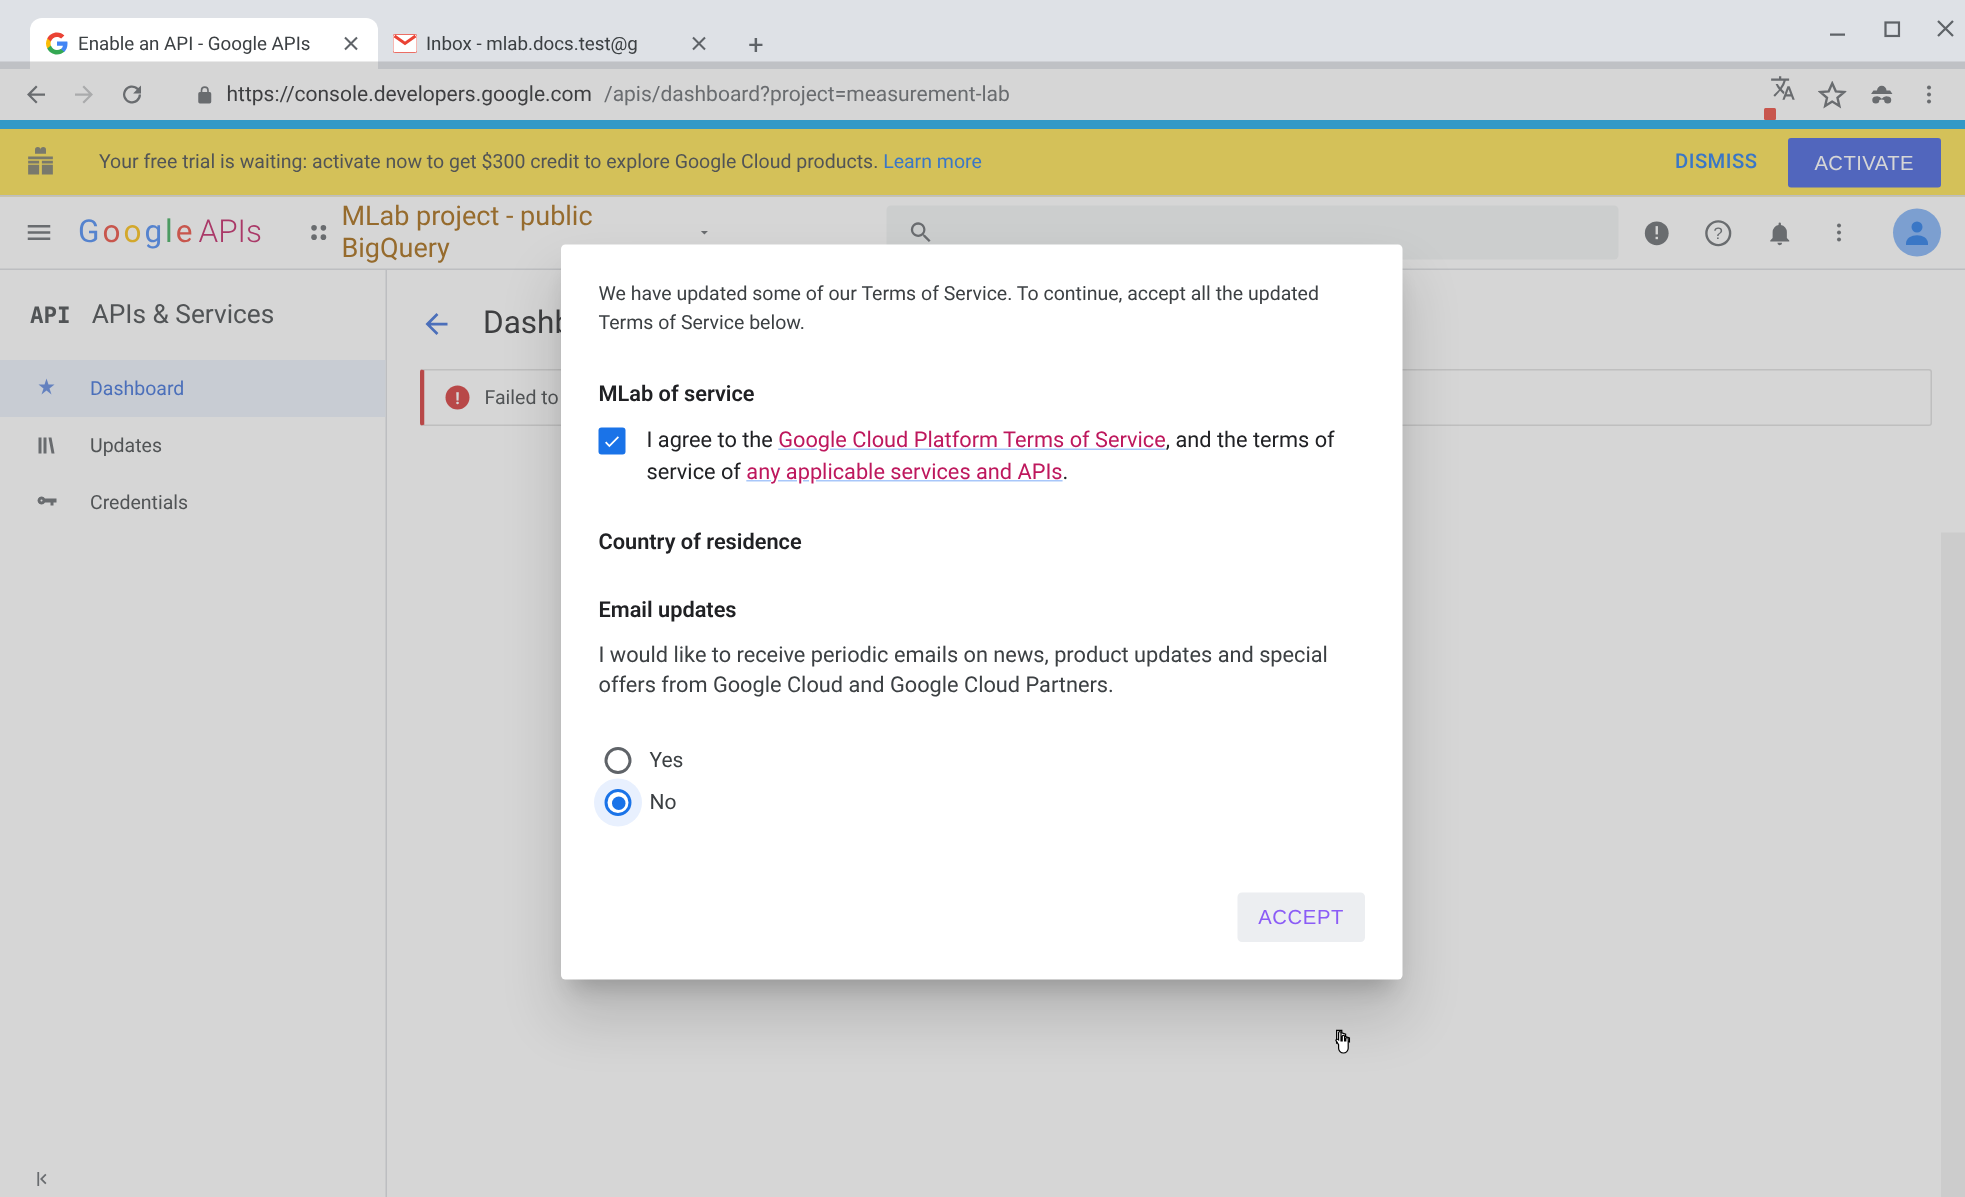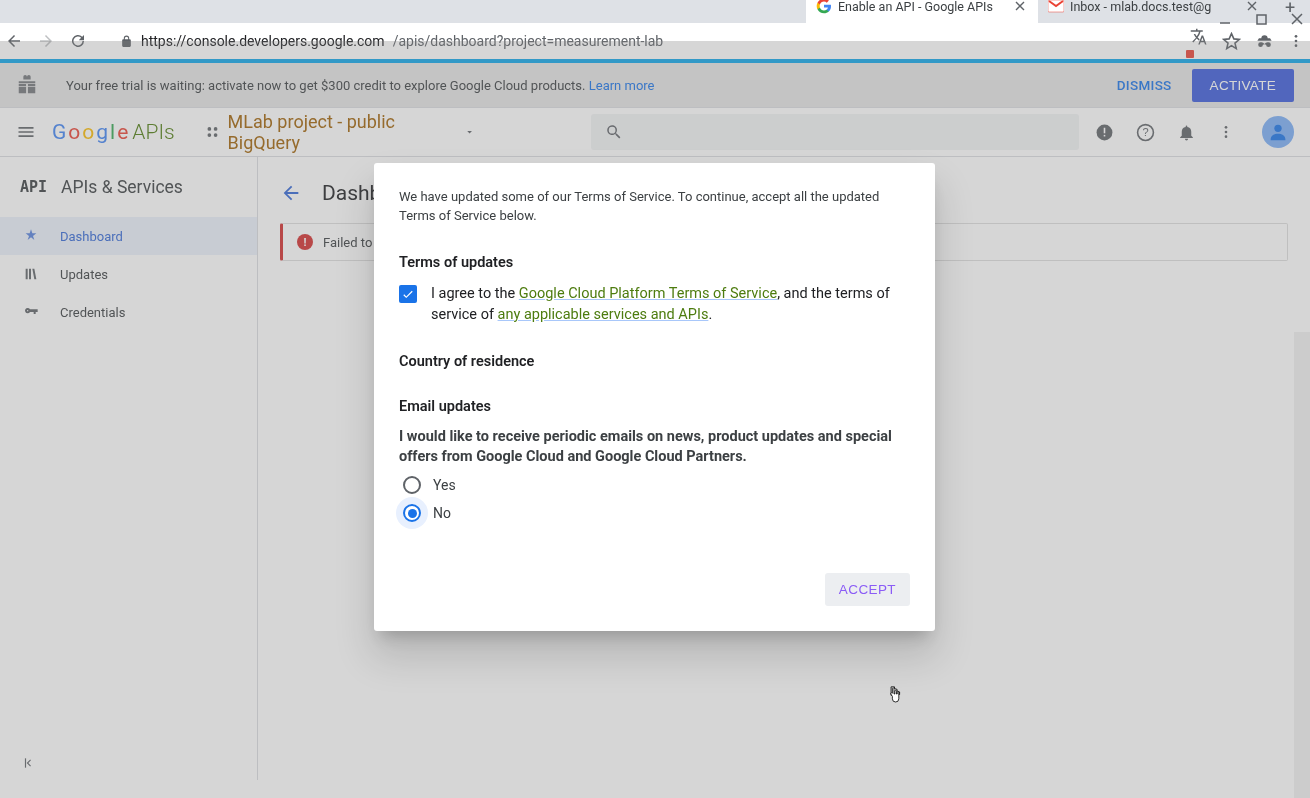--- a/index.html
+++ b/index.html
@@ -1,49 +1,49 @@
 <!DOCTYPE html>
 <html><head>
 <meta charset="utf-8">
 <style>
 * { box-sizing: border-box; margin: 0; padding: 0; }
 body { font-family: Roboto, Arial, sans-serif; background: #fff; width: 1310px; height: 798px; overflow: hidden; position: relative; }
 
 
-.browser-chrome { background: #dee1e6; height: 23px; display: flex; align-items: flex-end; padding-left: 8px; justify-content: flex-end; }
+.browser-chrome { background: #dee1e6; height: 46px; display: flex; align-items: flex-end; padding-left: 20px; }
 .tab { display: flex; align-items: center; height: 34px; padding: 0 10px; font-size: 12.5px; color: #3c4043; min-width: 232px; max-width: 232px; gap: 6px; position: relative; border-radius: 8px 8px 0 0; }
 .tab.active { background: #fff; }
 .tab-favicon { width: 16px; height: 16px; display: flex; align-items: center; justify-content: center; flex-shrink: 0; }
 .tab-title { flex: 1; white-space: nowrap; overflow: hidden; text-overflow: ellipsis; }
 .tab-close { width: 16px; height: 16px; display: flex; align-items: center; justify-content: center; color: #5f6368; }
 .tab-add { width: 28px; height: 28px; display: flex; align-items: center; justify-content: center; margin: 2px 6px; color: #5f6368; font-size: 18px; }
 .window-controls { position: absolute; right: 6px; top: 12px; display: flex; gap: 22px; color: #5f6368; }
 .win-btn { width: 14px; height: 14px; display: flex; align-items: center; justify-content: center; }
 
-.toolbar { background: #fff; height: 40px; display: flex; align-items: center; padding: 0 0; border-bottom: 4px solid #0ea5e9; gap: 4px; }
+.toolbar { background: #fff; height: 40px; display: flex; align-items: center; padding: 0 10px; border-bottom: 6px solid #0ea5e9; gap: 4px; }
 .nav-icon { width: 28px; height: 28px; display: flex; align-items: center; justify-content: center; color: #5f6368; border-radius: 50%; }
 .nav-icon.dis { opacity: .4; }
 .addr { flex: 1; display: flex; align-items: center; background: #f1f3f4; border-radius: 16px; height: 30px; padding: 0 14px; gap: 8px; font-size: 14px; color: #202124; margin: 0 12px 0 10px; background: #fff; }
 .addr .lock { color: #5f6368; font-size: 13px; }
 .addr .path { color: #5f6368; }
 .toolbar-right { display: flex; align-items: center; gap: 14px; padding-right: 6px; color: #5f6368; }
 
 
-.promo { background: #e5e5e5; height: 45px; display: flex; align-items: center; padding: 0 16px; border-bottom: 1px solid #dadce0; font-size: 13px; color: #3c4043; }
+.promo { background: #fde047; height: 45px; display: flex; align-items: center; padding: 0 16px; border-bottom: 1px solid #dadce0; font-size: 13px; color: #3c4043; }
 .promo .gift { width: 24px; margin-right: 26px; color: #5f6368; }
 .promo a { color: #1a73e8; text-decoration: none; }
 .promo-right { margin-left: auto; display: flex; align-items: center; gap: 20px; }
 .dismiss { color: #1a73e8; font-size: 13.5px; font-weight: 500; letter-spacing: .3px; }
 .activate { background: #3b5bdb; color: #fff; border: none; padding: 9px 18px; font-size: 13.5px; font-weight: 500; letter-spacing: .3px; border-radius: 2px; }
 
 
 .appbar { height: 49px; display: flex; align-items: center; padding: 0 16px; border-bottom: 1px solid #dadce0; gap: 16px; }
 .menu-btn { color: #5f6368; }
 .logo { font-size: 21px; font-weight: 400; display: flex; align-items: center; gap: 2px; }
-.logo .apis { color: #4d7c0f; font-weight: 300; margin-left: 2px; }
+.logo .apis { color: #be185d; font-weight: 300; margin-left: 2px; }
 .project-chip { display: flex; align-items: center; gap: 8px; color: #a16207; font-size: 18px; margin-left: 14px; }
 .search-box { background: #f1f3f4; height: 36px; flex: 0 0 488px; margin-left: 100px; border-radius: 3px; display: flex; align-items: center; padding: 0 14px; color: #5f6368; }
 .appbar-right { margin-left: auto; display: flex; align-items: center; gap: 22px; color: #5f6368; }
 .avatar { width: 32px; height: 32px; border-radius: 50%; background: #7baff7; display: flex; align-items: center; justify-content: center; margin-left: 6px; }
 
 
 .body-area { display: flex; height: 623px; position: relative; }
 .sidebar { width: 258px; border-right: 1px solid #dadce0; display: flex; flex-direction: column; position: relative; }
 .sidebar-header { display: flex; align-items: center; gap: 14px; padding: 20px 20px; font-size: 17.5px; color: #3c4043; }
 .side-item { display: flex; align-items: center; gap: 20px; padding: 11px 22px; font-size: 13px; color: #3c4043; }
@@ -56,23 +56,23 @@
 .error-bar { border-left: 3px solid #d32f2f; background: #fff; border: 1px solid #ddd; border-left: 3px solid #d32f2f; padding: 10px 14px; display: flex; align-items: center; gap: 10px; font-size: 13px; color: #3c4043; border-radius: 2px; }
 .error-bar .err-ic { color: #d32f2f; width: 16px; height: 16px; display: flex; align-items: center; justify-content: center; border-radius: 50%; background: #d32f2f; color: #fff; font-size: 11px; font-weight: bold; }
 .dim { position: absolute; top: 41px; left: 0; right: 0; bottom: 0; background: rgba(128,128,128,.32); }
 
 .modal { position: absolute; left: 374px; top: 163px; width: 561px; background: #fff; border-radius: 3px; box-shadow: 0 11px 15px -7px rgba(0,0,0,.2),0 24px 38px 3px rgba(0,0,0,.14); padding: 25px; color: #202124; }
 .modal h2 { font-size: 19.5px; font-weight: 500; margin-bottom: 14px; }
 .modal .intro { font-size: 13px; color: #3c4043; line-height: 1.45; }
 .modal h3 { font-size: 14.5px; font-weight: 600; margin-top: 28px; margin-bottom: 12px; color: #202124; }
 .agree-row { display: flex; gap: 14px; align-items: flex-start; font-size: 14.5px; line-height: 1.45; }
 .checkbox { width: 18px; height: 18px; background: #1a73e8; border-radius: 2px; display: flex; align-items: center; justify-content: center; flex-shrink: 0; margin-top: 2px; }
-.modal a { color: #4d7c0f; text-decoration: underline; text-decoration-color: #a8c7fa; text-align: center; }
+.modal a { color: #be185d; text-decoration: underline; text-decoration-color: #a8c7fa; text-align: center; }
 .select { border: 1px solid #dadce0; border-radius: 4px; height: 36px; display: flex; align-items: center; justify-content: space-between; padding: 0 12px; font-size: 13.5px; color: #3c4043; }
-.emails-p { font-size: 14.5px; color: #3c4043; line-height: 1.4; margin-bottom: 4px; font-weight: bold; }
+.emails-p { font-size: 14.5px; color: #3c4043; line-height: 1.4; margin-bottom: 26px; }
 .radio-row { display: flex; align-items: center; gap: 12px; font-size: 14px; color: #3c4043; padding: 5px 2px; margin-left: 2px; }
 .radio { width: 18px; height: 18px; border: 2px solid #5f6368; border-radius: 50%; display: flex; align-items: center; justify-content: center; }
 .radio.sel { border-color: #1a73e8; box-shadow: 0 0 0 7px #e8f0fe; }
 .radio.sel .dot { width: 9px; height: 9px; border-radius: 50%; background: #1a73e8; }
 .modal-footer { display: flex; justify-content: flex-end; margin-top: 46px; }
 .accept-btn { background: #eceef1; color: #8b5cf6; font-size: 13.5px; font-weight: 500; letter-spacing: .4px; padding: 9px 14px; border-radius: 3px; border: none; }
 
 .scrollbar { position: absolute; right: 0; top: 175px; width: 16px; height: 623px; background: #f1f1f1; }
 .cursor { position: absolute; left: 886px; top: 686px; width: 18px; height: 18px; }
 
@@ -320,21 +320,21 @@
   </div>
 
   <div class="scrollbar"></div>
 </div>
 
 <div class="dim"></div>
 
 <div class="modal">
   <p class="intro">We have updated some of our Terms of Service. To continue, accept all the updated Terms of Service below.</p>
 
-  <h3>Terms of updates</h3>
+  <h3>MLab of service</h3>
   <div class="agree-row">
     <span class="checkbox">
       <svg width="14" height="14" viewBox="0 0 24 24">
           <path fill="#fff" d="M9 16.2l-3.5-3.6L4 14l5 5L20 8l-1.4-1.4z"></path>
         </svg>
     </span>
     <span>
       <span>I agree to the </span><a href="#">Google Cloud Platform Terms of Service</a><span>, and the terms of service of </span><a href="#">any applicable services and APIs</a><span>.</span>
     </span>
   </div>

